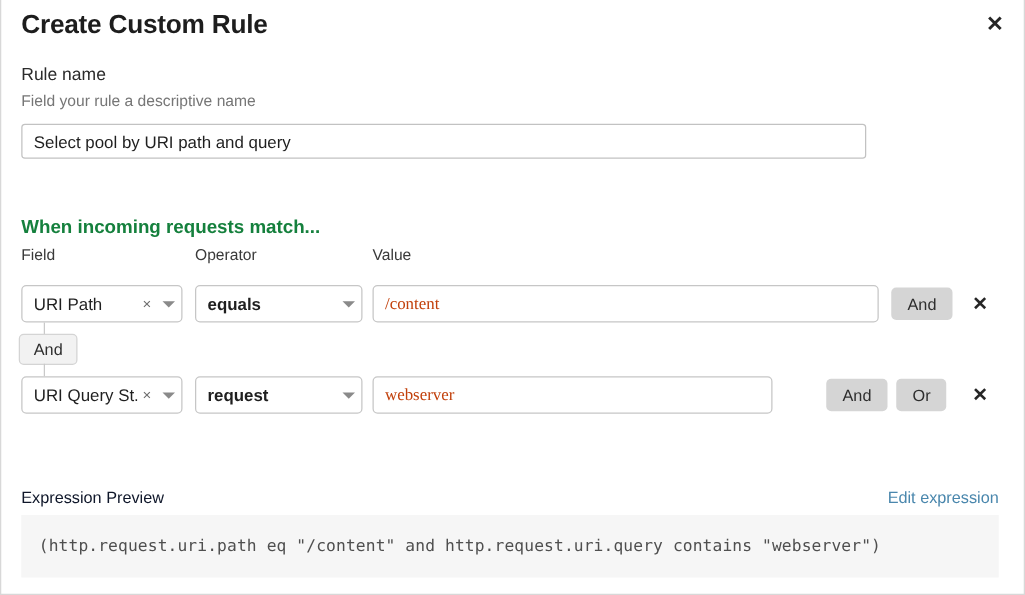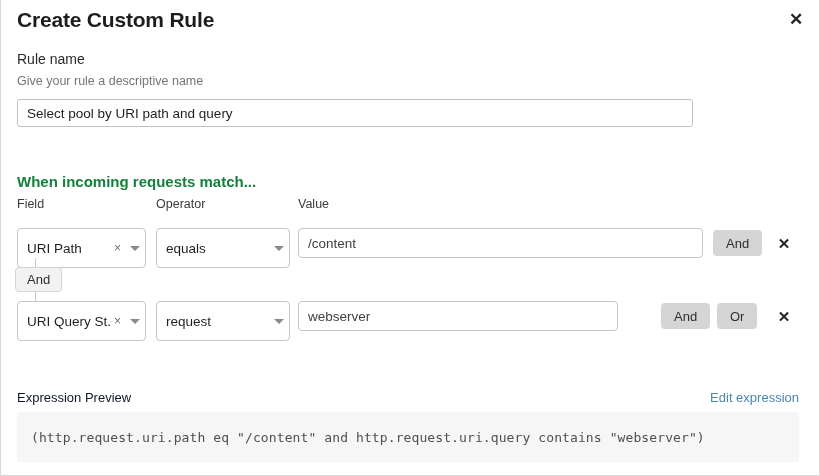--- a/index.html
+++ b/index.html
@@ -115,21 +115,21 @@
     width: 820px;
     height: 30px;
   }
   .cond-row.r1 { top: 228px; }
   .cond-row.r2 { top: 301px; }
 
   
   .select {
     position: absolute;
     box-sizing: border-box;
-    height: 40px;
+    height: 30px;
     border: 1px solid #c6c6c6;
     border-radius: 4px;
     background: #ffffff;
     display: flex;
     align-items: center;
     cursor: pointer;
   }
   .select .sel-text {
     flex: 1 1 auto;
     font-size: 13.5px;
@@ -155,34 +155,34 @@
   }
   .caret-glyph {
     width: 0;
     height: 0;
     border-left: 5px solid transparent;
     border-right: 5px solid transparent;
     border-top: 5px solid #8a8a8a;
   }
 
   .select.field-select { left: 16px; width: 129px; }
-  .select.op-select    { left: 155px; width: 134px; }
+  .select.op-select    { left: 155px; width: 134px; font-weight: bold; }
 
   
   .value-input {
     position: absolute;
     box-sizing: border-box;
     height: 30px;
     left: 297px;
     border: 1px solid #c6c6c6;
     border-radius: 4px;
     background: #ffffff;
-    font-family: Liberation Sans, sans-serif;
+    font-family: Liberation Serif, serif;
     font-size: 13.5px;
-    color: #404040;
+    color: #c2410c;
     padding: 0 9px;
     outline: none;
   }
   .value-input.wide   { width: 405px; }
   .value-input.narrow { width: 320px; }
 
   
   .logic-btn {
     position: absolute;
     box-sizing: border-box;
@@ -286,21 +286,21 @@
 </style>
 </head>
 <body>
 
 <div class="dialog">
 
   <div class="dialog-title">Create Custom Rule</div>
   <button class="close-btn">✕</button>
 
   <div class="rule-name-label">Rule name</div>
-  <div class="rule-name-help">Give your rule a descriptive name</div>
+  <div class="rule-name-help">Field your rule a descriptive name</div>
   <input class="rule-name-input" type="text" value="Select pool by URI path and query" style="">
 
   <div class="section-heading">When incoming requests match...</div>
 
   <div class="col-head field">Field</div>
   <div class="col-head operator">Operator</div>
   <div class="col-head value">Value</div>
 
   <div class="cond-row r1">
     <div class="select field-select">

